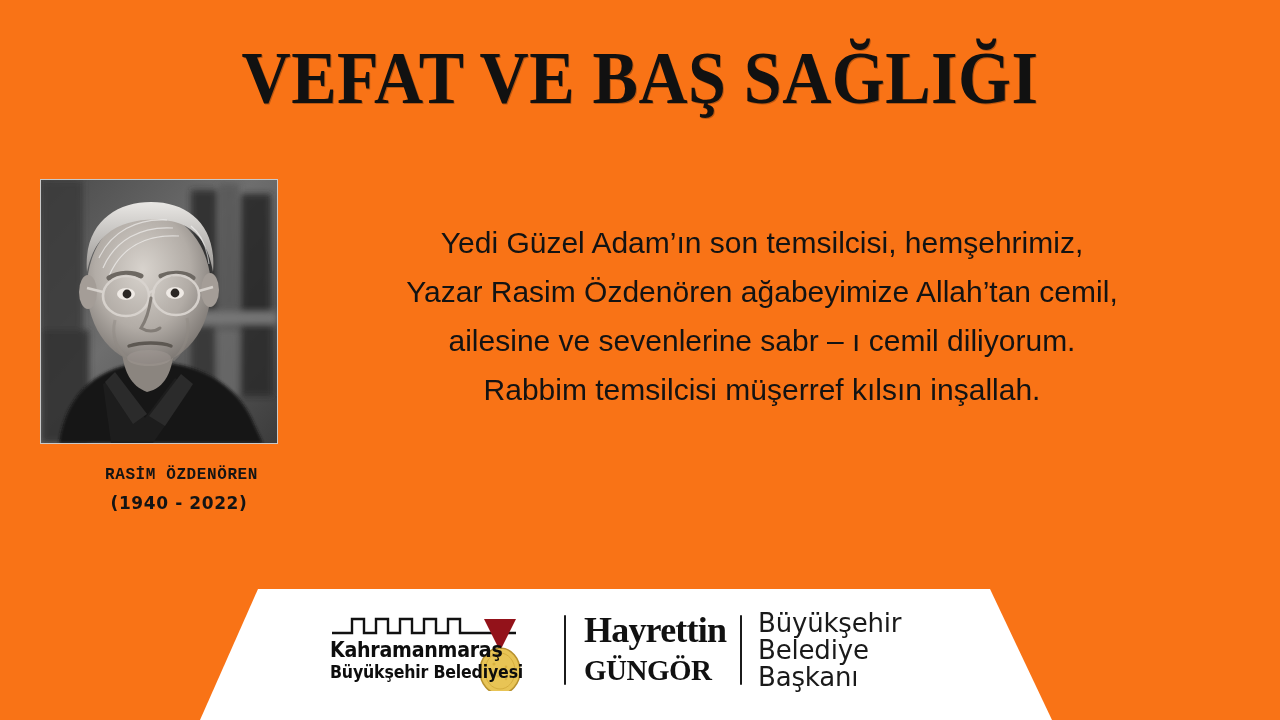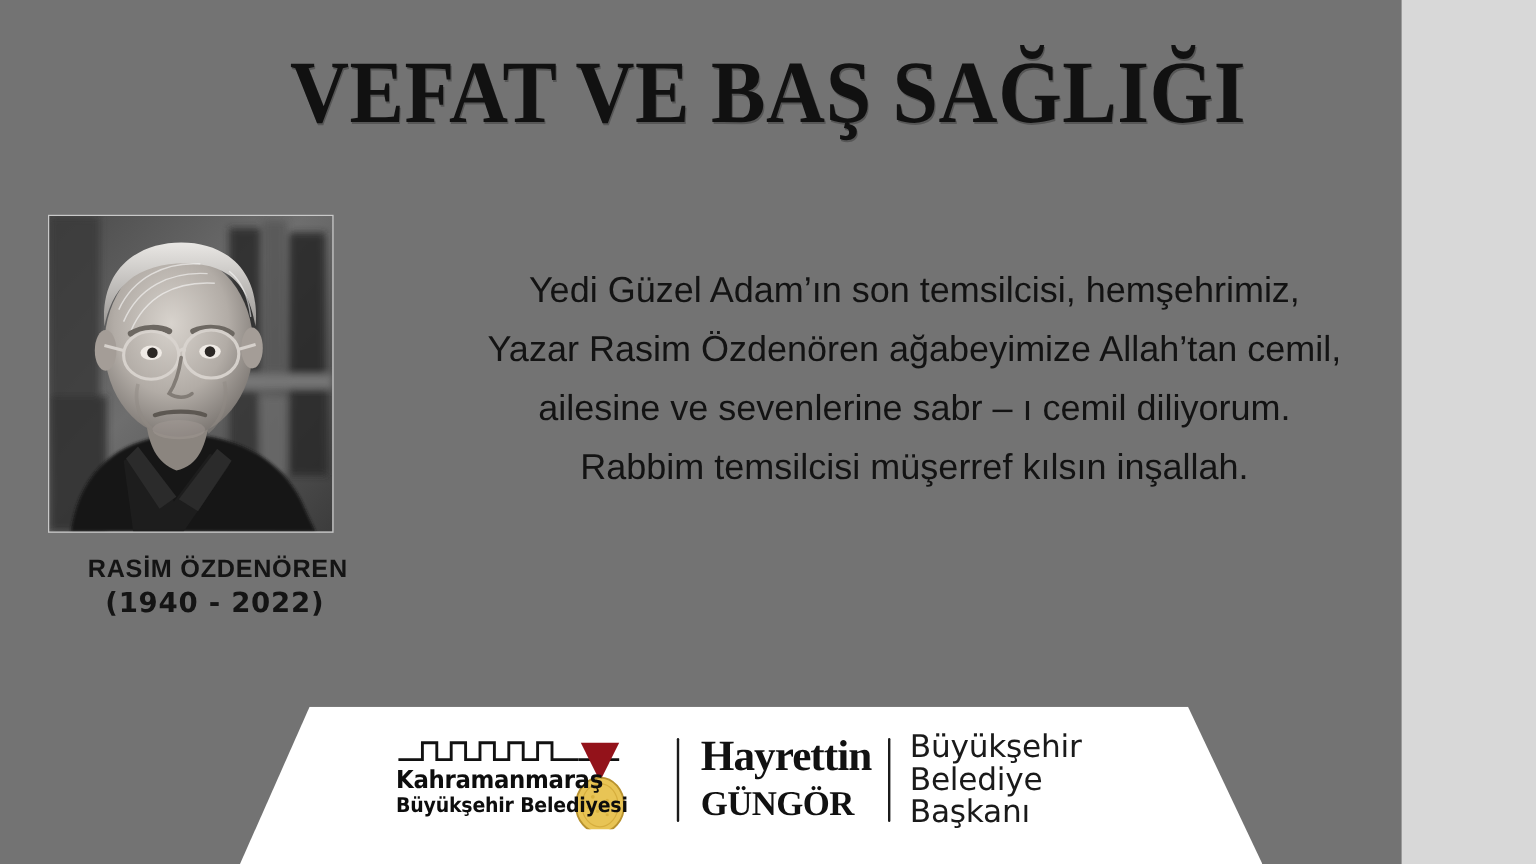--- a/index.html
+++ b/index.html
@@ -8,23 +8,23 @@
   }
   body {
     width: 1280px;
     height: 720px;
     background: #d8d8d8;
     font-family: "Liberation Sans", sans-serif;
     overflow: hidden;
   }
   #slide {
     position: relative;
-    width: 1168px;
+    width: 1280px;
     height: 720px;
-    background: #737373;
+    background: #f97316;
     overflow: hidden;
   }
 
   
   .headline {
     position: absolute;
     left: 0;
     top: 38px;
     width: 1280px;
     text-align: center;
@@ -59,31 +59,31 @@
 
   .caption {
     position: absolute;
     left: 0;
     top: 462px;
     width: 318px;
     text-align: center;
     color: #141414;
   }
   .caption-name {
-    font-family: Liberation Sans, sans-serif;
-    font-weight: bold;
-    font-size: 21px;
+    font-family: Liberation Mono, monospace;
+    font-weight: bold;
+    font-size: 16px;
     letter-spacing: 0.6px;
     line-height: 26px;
     padding-left: 45px;
   }
   .caption-years {
     font-family: "DejaVu Sans", sans-serif;
     font-weight: bold;
-    font-size: 23px;
+    font-size: 17px;
     letter-spacing: 0.6px;
     line-height: 30px;
     padding-left: 40px;
   }
 
   
   .body-text {
     position: absolute;
     left: 302px;
     top: 218px;

